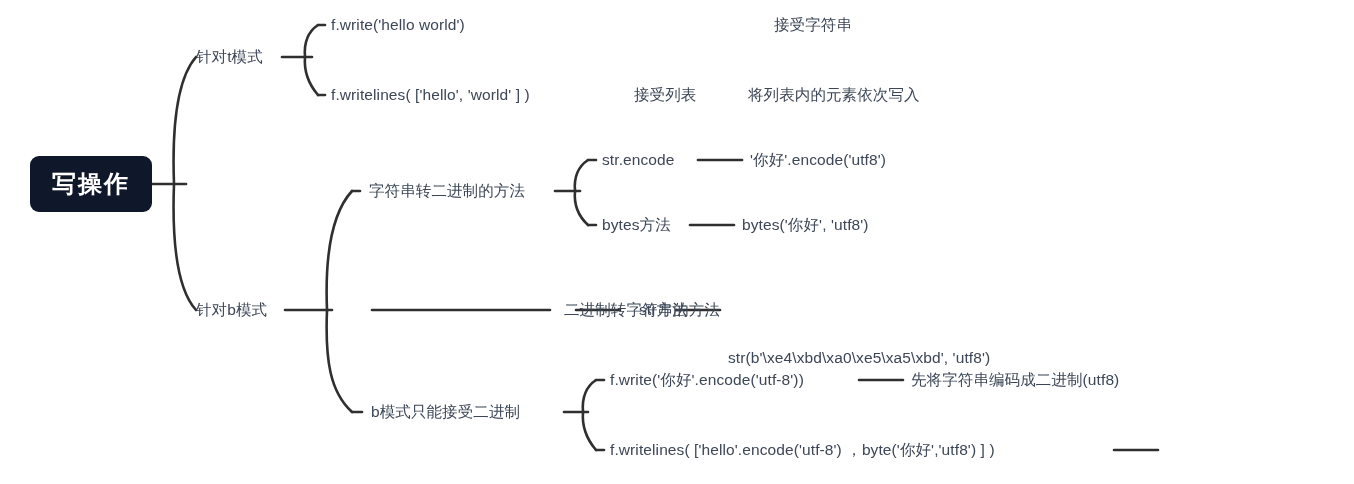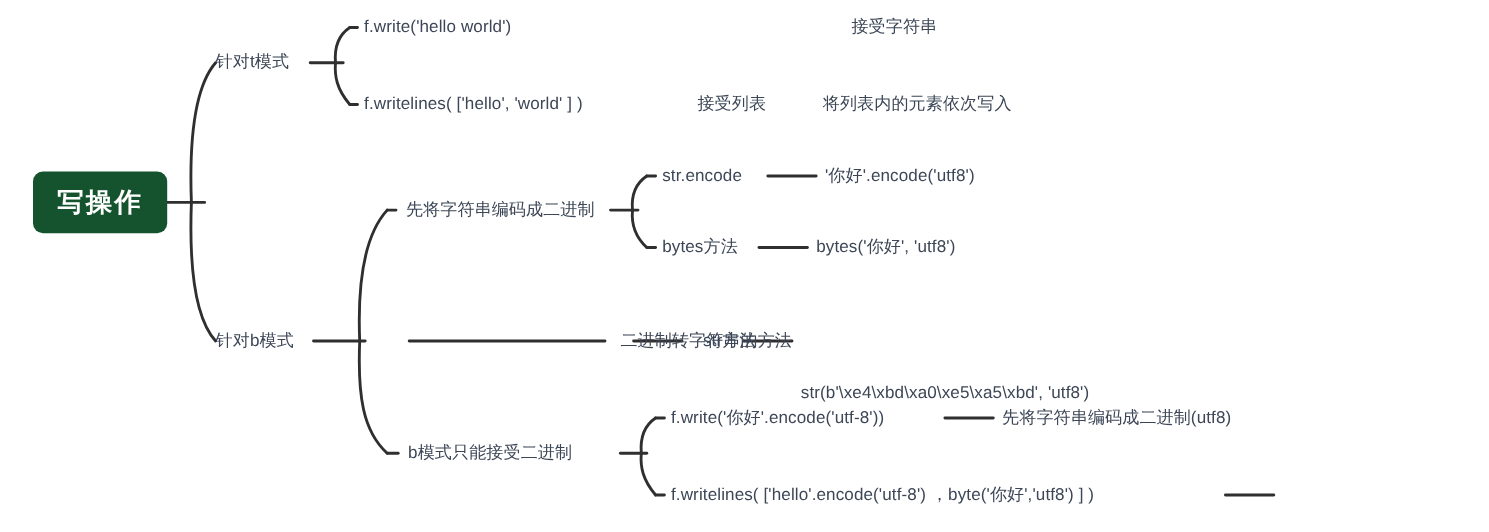--- a/index.html
+++ b/index.html
@@ -29,21 +29,21 @@
     position: absolute;
     white-space: nowrap;
     color: #3c4656;
     font-size: 15.5px;
     line-height: 1;
     letter-spacing: 0.1px;
     transform: translateY(-50%);
   }
   .root-node {
     position: absolute;
-    background: #14532d;
+    background: #0f172a;
     color: #ffffff;
     font-weight: bold;
     font-size: 24px;
     letter-spacing: 2px;
     border-radius: 9px;
     display: flex;
     align-items: center;
     justify-content: center;
     transform: translateY(-50%);
     box-sizing: border-box;
@@ -101,21 +101,21 @@
 
   <div class="node" style="left:331px; top:25px;">f.write('hello world')</div>
   <div class="node" style="left:752px; top:25px;margin-left:22px;">接受字符串</div>
 
   <div class="node" style="left:331px; top:95px;">f.writelines( ['hello', 'world' ] )</div>
   <div class="node" style="left:634px; top:95px;">接受列表</div>
   <div class="node" style="left:748px; top:95px;">将列表内的元素依次写入</div>
 
   <div class="node" style="left:196px; top:310px;">针对b模式</div>
 
-  <div class="node" style="left:369px; top:191px;">先将字符串编码成二进制</div>
+  <div class="node" style="left:369px; top:191px;">字符串转二进制的方法</div>
   <div class="node" style="left:602px; top:160px;">str.encode</div>
   <div class="node" style="left:750px; top:160px;">'你好'.encode('utf8')</div>
   <div class="node" style="left:602px; top:225px;">bytes方法</div>
   <div class="node" style="left:742px; top:225px;">bytes('你好', 'utf8')</div>
 
   <div class="node" style="left:564px; top:310px;">二进制转字符串的方法</div>
 
   <div class="node" style="left:639px; top:310px;">str方法</div>
   <div class="node" style="left:728px; top:310px;margin-top:48px;">str(b'\xe4\xbd\xa0\xe5\xa5\xbd', 'utf8')</div>
 

